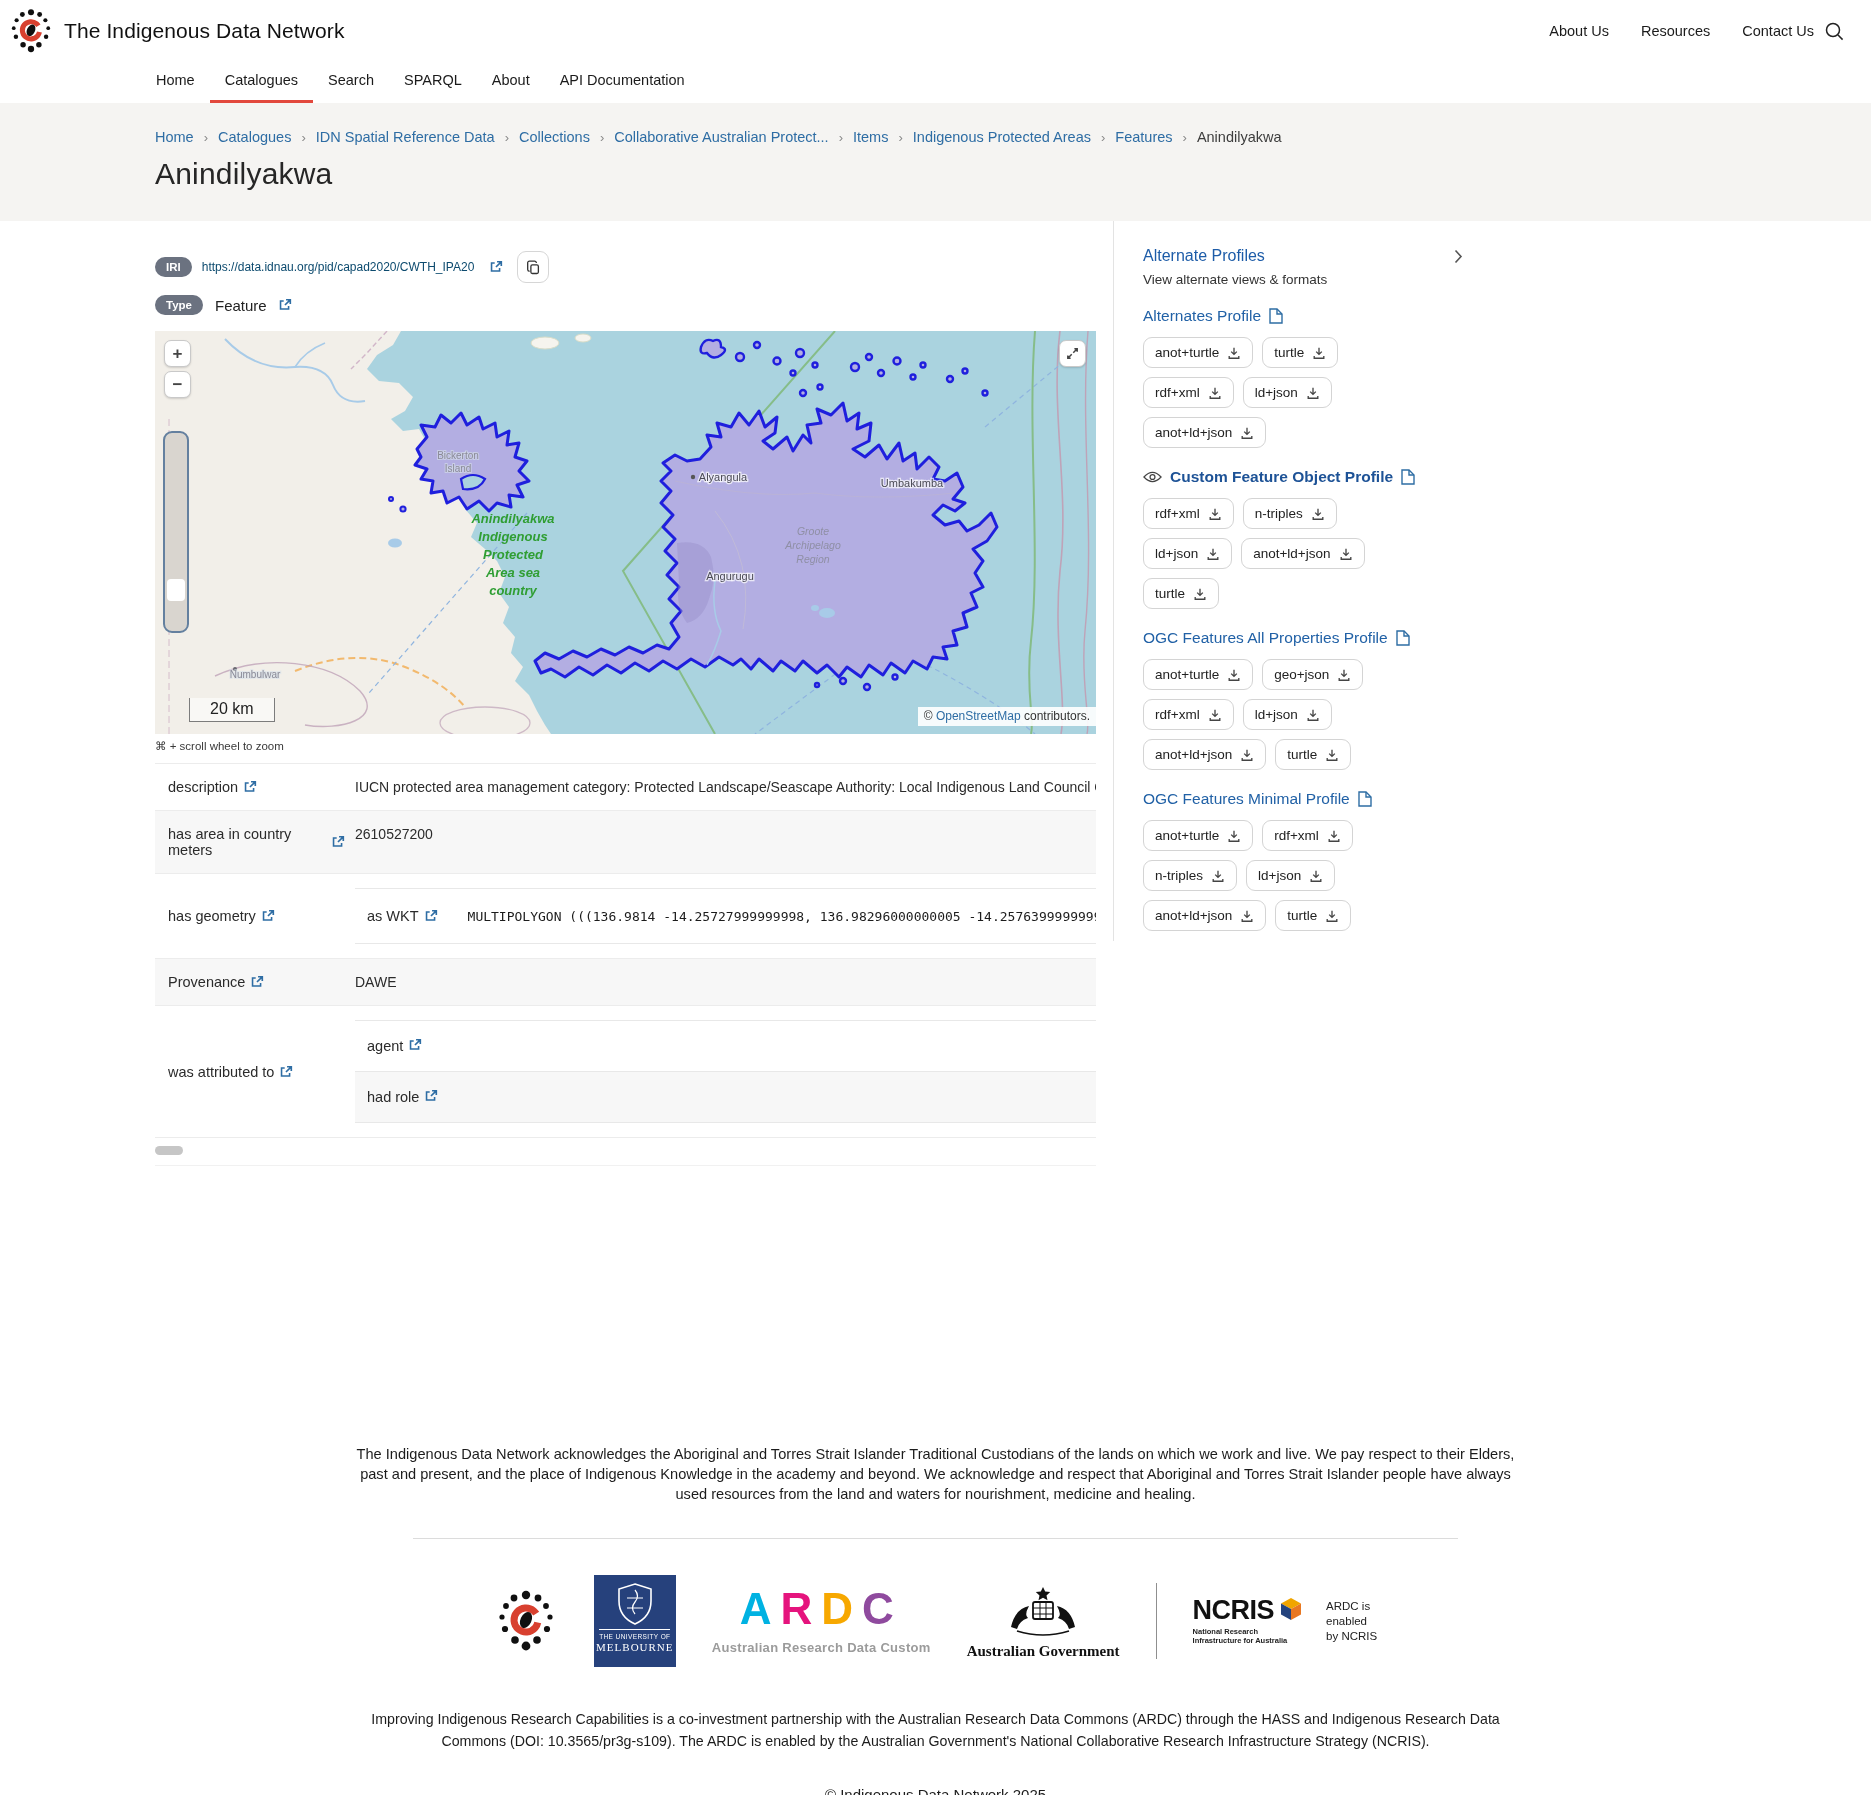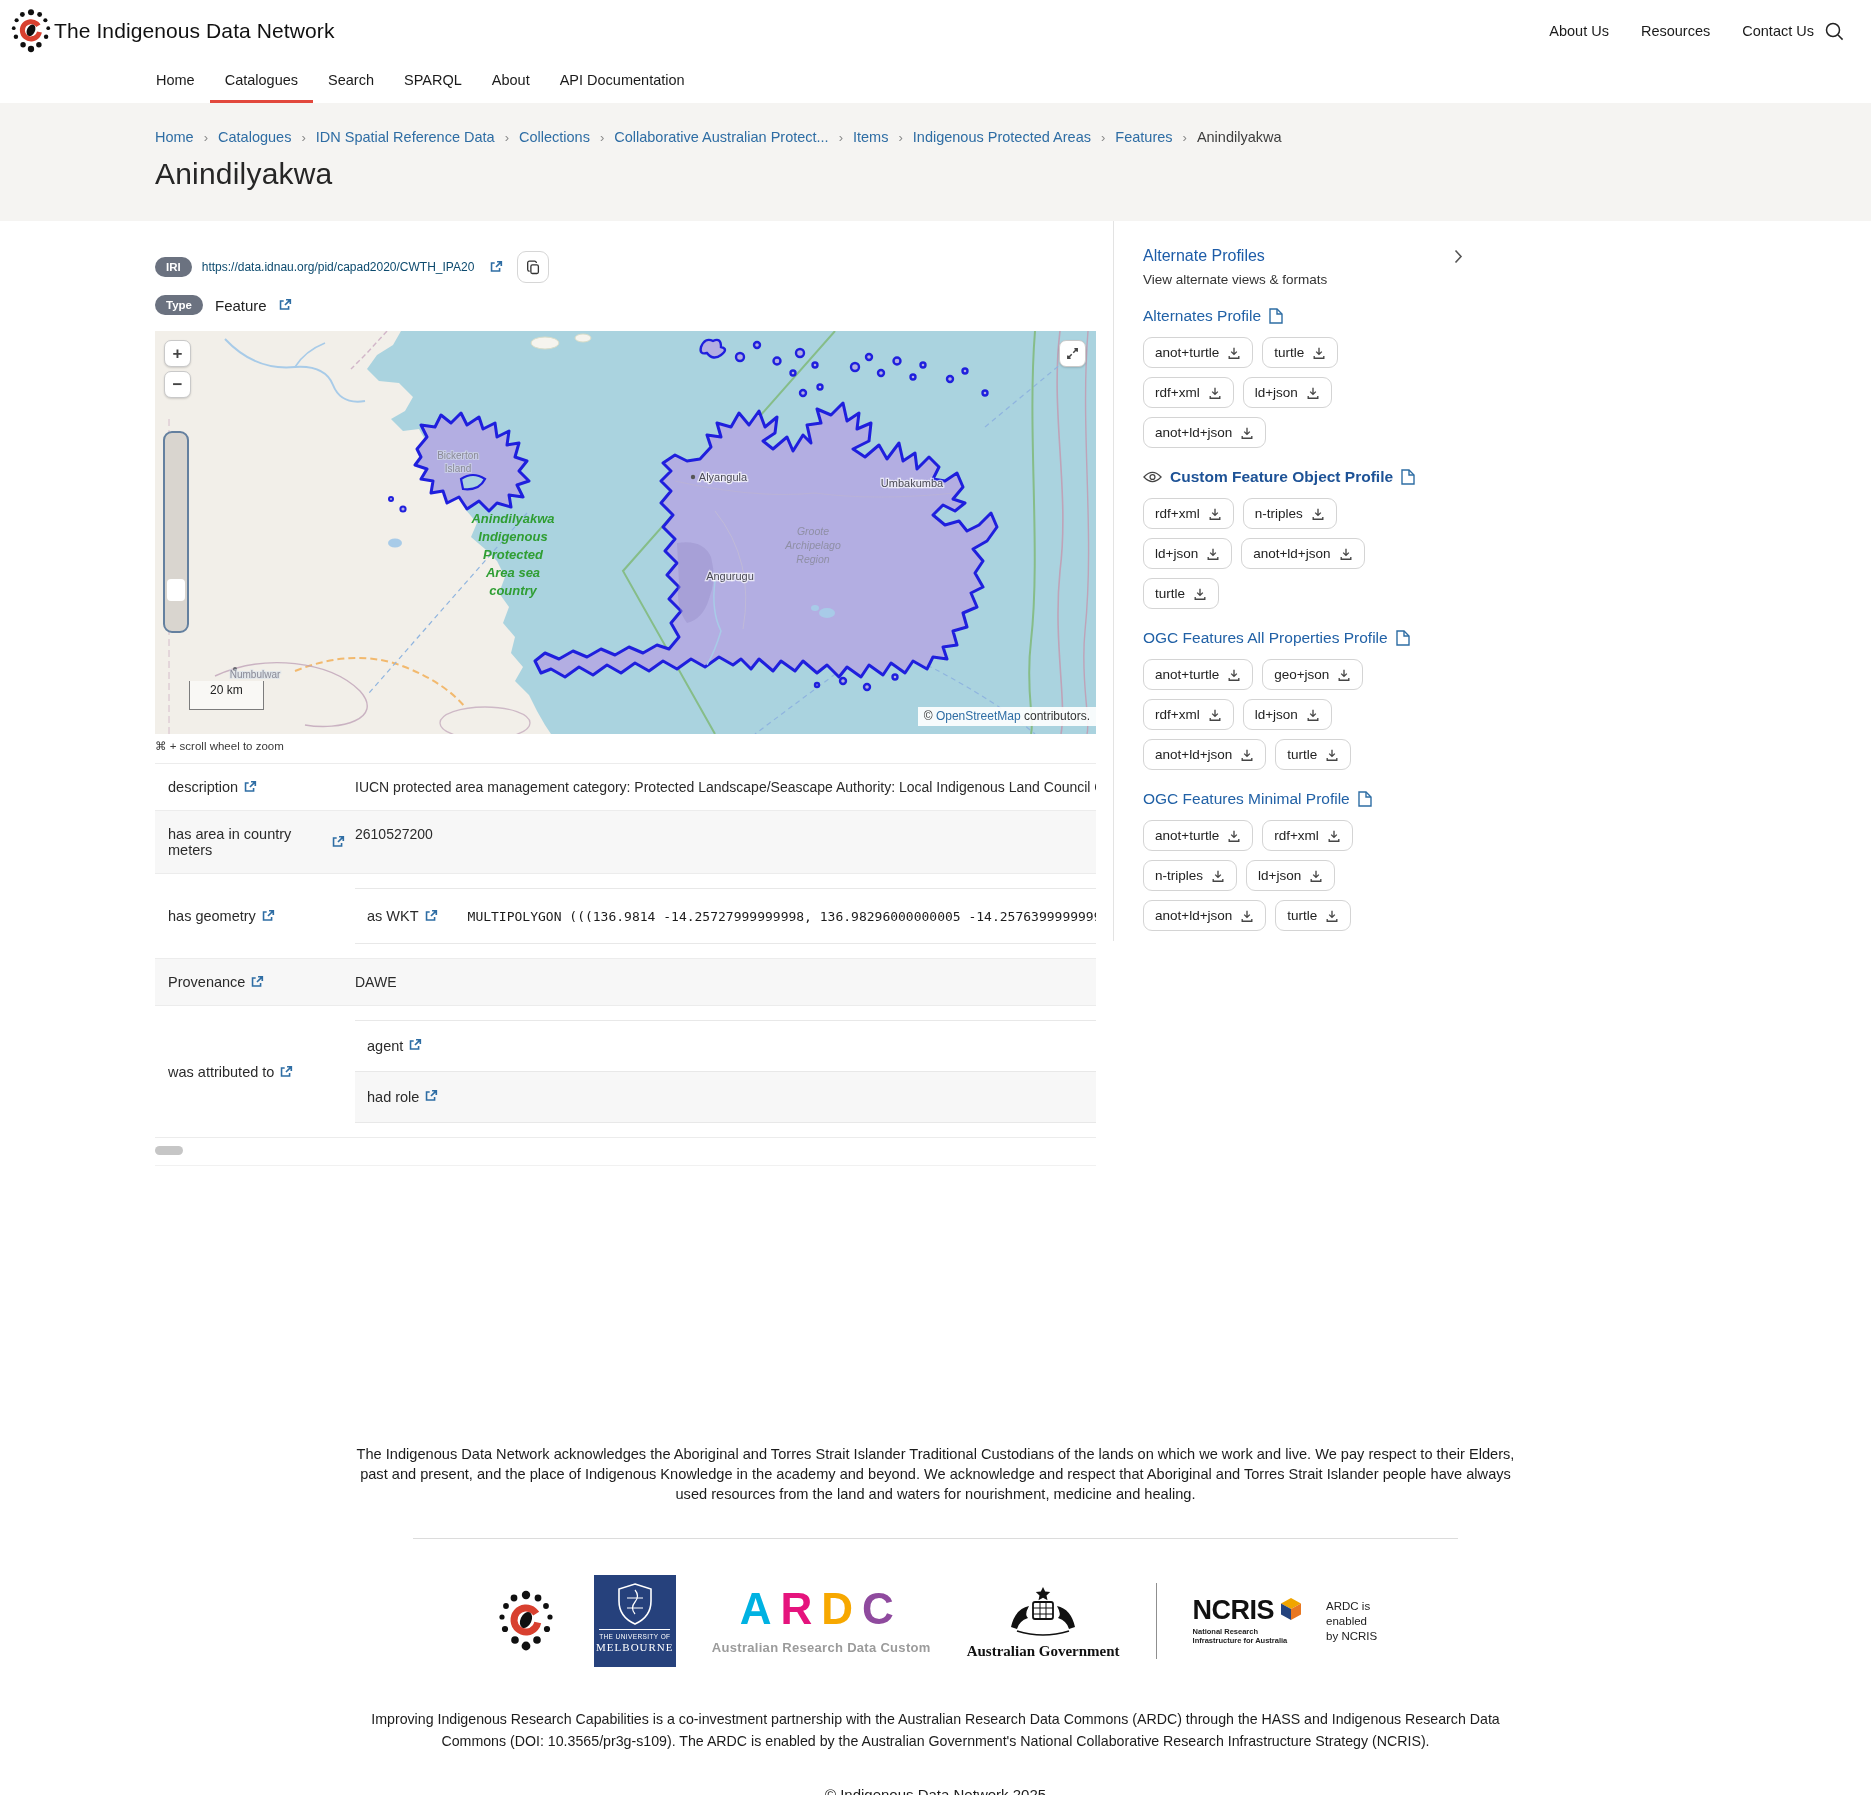--- a/index.html
+++ b/index.html
@@ -1,21 +1,21 @@
 <!DOCTYPE html>
 <html><head>
 <meta charset="utf-8">
 <style>
   * { box-sizing: border-box; margin: 0; padding: 0; }
   body { font-family: "Liberation Sans", sans-serif; color: #1f1f1f; background: #fff; }
   .page { width: 1871px; height: 1795px; overflow: hidden; background: #fff; position: relative; }
 
   
   header { height: 62px; display: flex; align-items: center; padding: 0 26px 0 8px; }
-  .brand { display: flex; align-items: center; }
+  .brand { display: flex; align-items: center; gap: 10px; }
   .brand-title { font-size: 21px; color: #111; font-weight: 500; letter-spacing: .1px; }
   .top-links { margin-left: auto; display: flex; align-items: center; gap: 32px; }
   .top-link { font-size: 14.5px; color: #1b1b1b; cursor: pointer; }
   .search-btn { margin-left: 10px; display: inline-flex; cursor: pointer; }
 
   
   .main-nav { display: flex; padding-left: 141px; height: 41px; align-items: stretch; background: #fff; }
   .tab { font-size: 14.5px; color: #1b1b1b; padding: 10px 15px 0; cursor: pointer; position: relative; }
   .tab.active { border-bottom: 3px solid #e2483d; }
 
@@ -41,21 +41,21 @@
   .ext { display: inline-flex; vertical-align: -1px; margin-left: 5px; cursor: pointer; }
 
   
   .map-wrap { margin-top: 16px; width: 941px; height: 403px; position: relative; overflow: hidden; background: #aad3df; }
   .map-ctl { position: absolute; width: 27px; height: 27px; background: #fff; border: 1px solid #c9c9c9; border-radius: 7px; display: flex; align-items: center; justify-content: center; font-size: 17px; font-weight: bold; color: #444; cursor: pointer; box-shadow: 0 1px 2px rgba(0,0,0,.15); }
   .zoom-in { left: 9px; top: 9px; }
   .zoom-out { left: 9px; top: 40px; }
   .expand-btn { right: 10px; top: 9px; }
   .map-slider { position: absolute; left: 8px; top: 100px; width: 26px; height: 202px; background: #d9d5cf; border: 2px solid #64809f; border-radius: 9px; cursor: pointer; }
   .map-slider-thumb { position: absolute; left: 2px; right: 2px; top: 146px; height: 22px; background: #fff; border-radius: 4px; cursor: grab; }
-  .scale-box { position: absolute; left: 34px; bottom: 24px; background: rgba(255,255,255,.55); border: 1px solid #7c7c7c; border-top: none; padding: 2px 20px 12px; font-size: 12px; color: #222; }
+  .scale-box { position: absolute; left: 34px; bottom: 12px; background: rgba(255,255,255,.55); border: 1px solid #7c7c7c; border-top: none; padding: 2px 20px 3px; font-size: 16px; color: #222; }
   .attribution { position: absolute; right: 0; bottom: 8px; background: rgba(255,255,255,.9); font-size: 12px; color: #333; padding: 2px 6px 3px; }
   .attribution a { color: #2e6da4; text-decoration: none; cursor: pointer; }
   .map-hint { font-size: 11.5px; color: #3a3a3a; margin: 5px 0 10px; }
 
   
   .props { margin-top: 4px; }
   .prop-row { display: flex; border-top: 1px solid #ececec; }
   .prop-row.shaded { background: #f7f7f7; }
   .prop-row:last-child { border-bottom: 1px solid #ececec; }
   .prop-label { width: 200px; flex: none; padding: 15px 10px 15px 13px; font-size: 14.5px; color: #2b2b2b; display: flex; align-items: center; }

